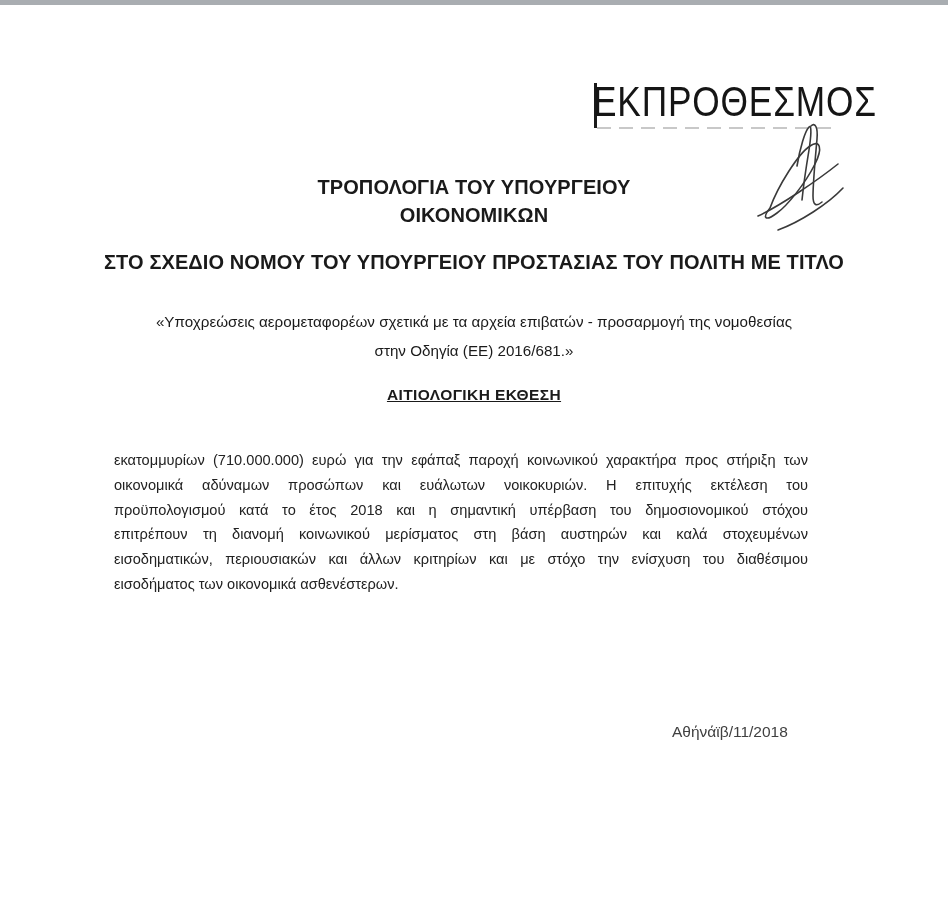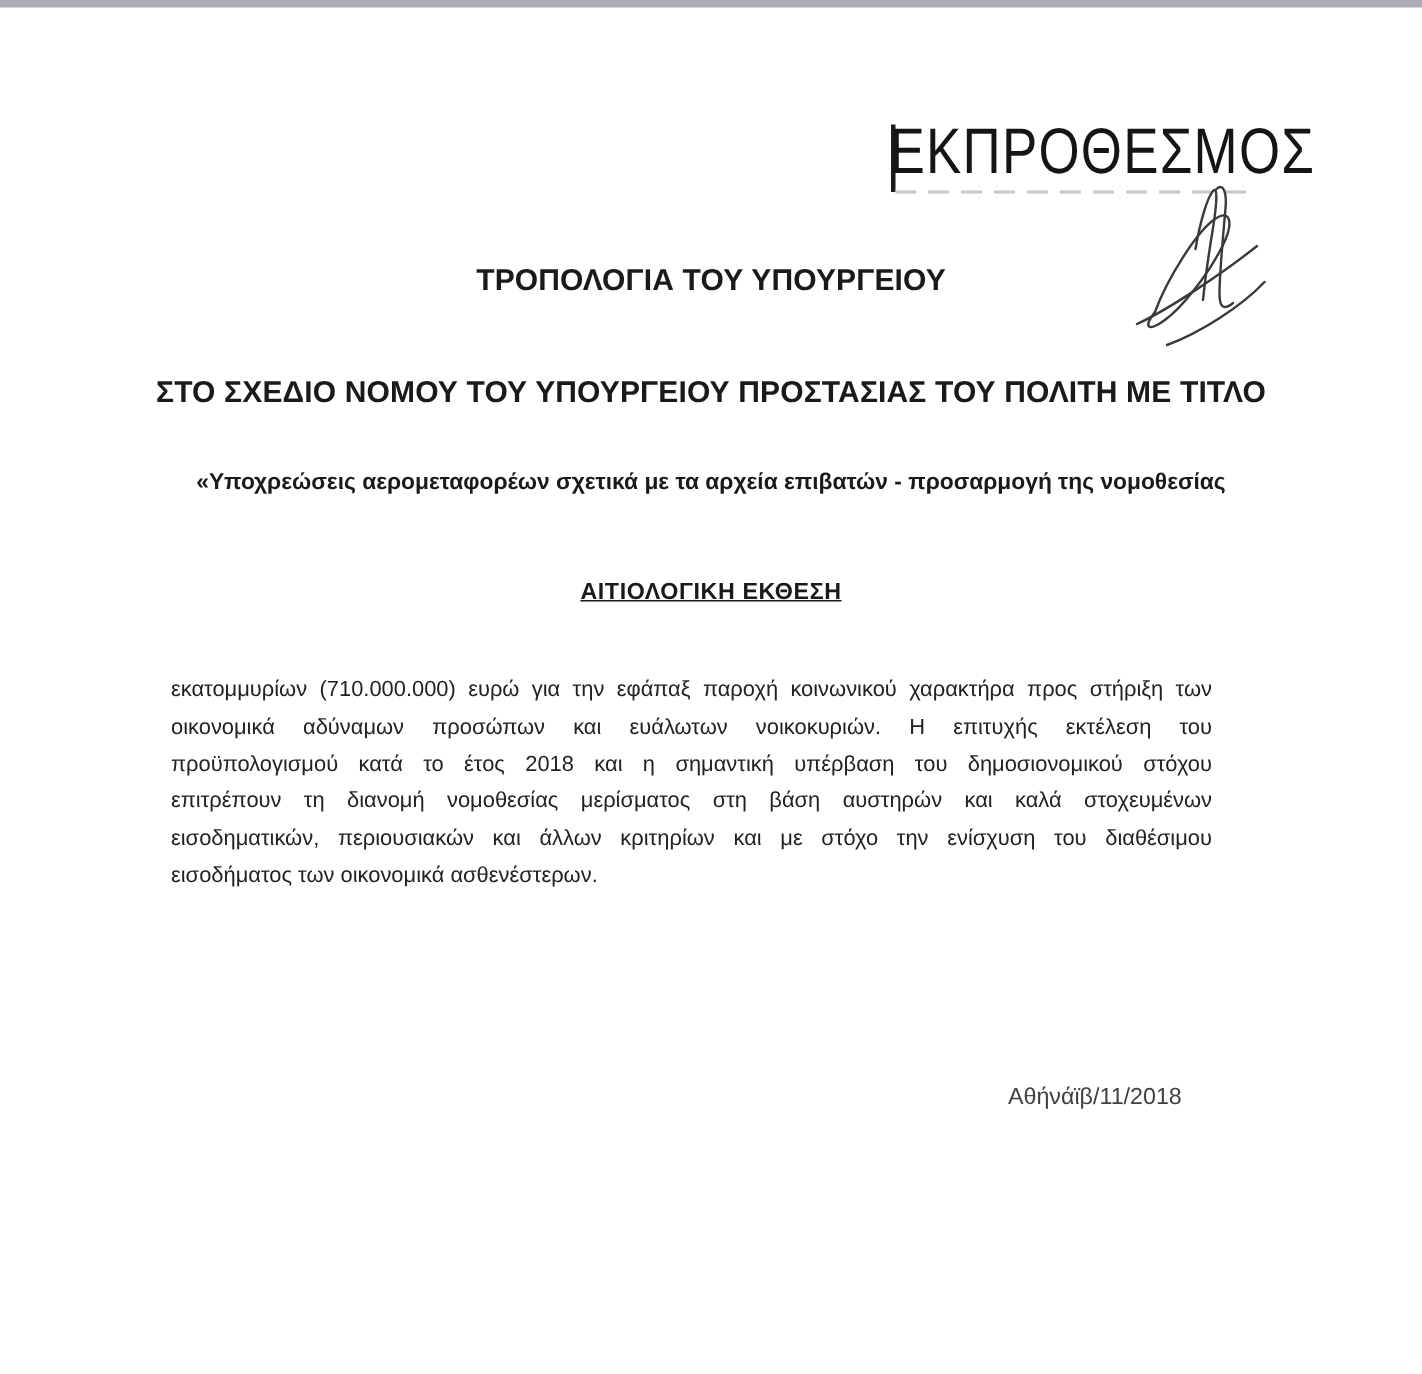--- a/index.html
+++ b/index.html
@@ -73,21 +73,21 @@
   }
   .hdr { font-size: 20px; letter-spacing: 0.1px; }
   .hdr-1 { top: 176px; }
   .hdr-2 { top: 204px; }
   .hdr-3 { top: 251px; }
   .law-title {
     position: absolute;
     left: 114px; top: 307px;
     width: 720px;
     text-align: center;
-    font-weight: 700;
+    font-weight: 400;
     font-size: 15.2px;
     line-height: 29px;
     color: #1a1a1a;
   }
   .section-title { top: 386px; font-size: 15.5px; letter-spacing: 0.4px; text-decoration: underline; }
   
   .body-par {
     position: absolute;
     left: 114px; top: 448px;
     width: 694px;
@@ -129,32 +129,34 @@
     <svg viewBox="0 0 100 112" xmlns="http://www.w3.org/2000/svg">
       <path d="M 20 88 C 28 66 48 34 60 26 C 70 19 73 28 65 44 C 55 64 37 86 27 93 C 15 102 12 98 20 88"></path>
       <path d="M 47 46 C 50 28 55 11 59 7 C 62 4 61 17 59 30 C 56 48 53 70 52 80"></path>
       <path d="M 61 6 C 65 2 68 7 67 19 C 65 41 63 64 63 76 C 63 85 66 87 72 82"></path>
       <path d="M 8 96 C 30 86 68 60 88 44"></path>
       <path d="M 28 110 C 50 102 78 84 93 68"></path>
     </svg>
   </div>
 
   <div class="center-line hdr hdr-1">ΤΡΟΠΟΛΟΓΙΑ ΤΟΥ ΥΠΟΥΡΓΕΙΟΥ</div>
+  <div class="center-line hdr hdr-2">ΟΙΚΟΝΟΜΙΚΩΝ</div>
   <div class="center-line hdr hdr-3">ΣΤΟ ΣΧΕΔΙΟ ΝΟΜΟΥ ΤΟΥ ΥΠΟΥΡΓΕΙΟΥ ΠΡΟΣΤΑΣΙΑΣ ΤΟΥ ΠΟΛΙΤΗ ΜΕ ΤΙΤΛΟ</div>
 
   <div class="law-title">
     <div>«Υποχρεώσεις αερομεταφορέων σχετικά με τα αρχεία επιβατών - προσαρμογή της νομοθεσίας</div>
+    <div>στην Οδηγία (ΕΕ) 2016/681.»</div>
   </div>
 
   <div class="center-line section-title">ΑΙΤΙΟΛΟΓΙΚΗ ΕΚΘΕΣΗ</div>
 
   <div class="body-par">
     <div class="body-line">εκατομμυρίων (710.000.000) ευρώ για την εφάπαξ παροχή κοινωνικού χαρακτήρα προς στήριξη των</div>
     <div class="body-line">οικονομικά αδύναμων προσώπων και ευάλωτων νοικοκυριών. Η επιτυχής εκτέλεση του</div>
     <div class="body-line">προϋπολογισμού κατά το έτος 2018 και η σημαντική υπέρβαση του δημοσιονομικού στόχου</div>
-    <div class="body-line">επιτρέπουν τη διανομή νομοθεσίας μερίσματος στη βάση αυστηρών και καλά στοχευμένων</div>
+    <div class="body-line">επιτρέπουν τη διανομή κοινωνικού μερίσματος στη βάση αυστηρών και καλά στοχευμένων</div>
     <div class="body-line">εισοδηματικών, περιουσιακών και άλλων κριτηρίων και με στόχο την ενίσχυση του διαθέσιμου</div>
     <div class="body-line last">εισοδήματος των οικονομικά ασθενέστερων.</div>
   </div>
 
   <div class="dateline">Αθήνάϊβ/11/2018</div>
 
 </div>
 
 </body></html>

